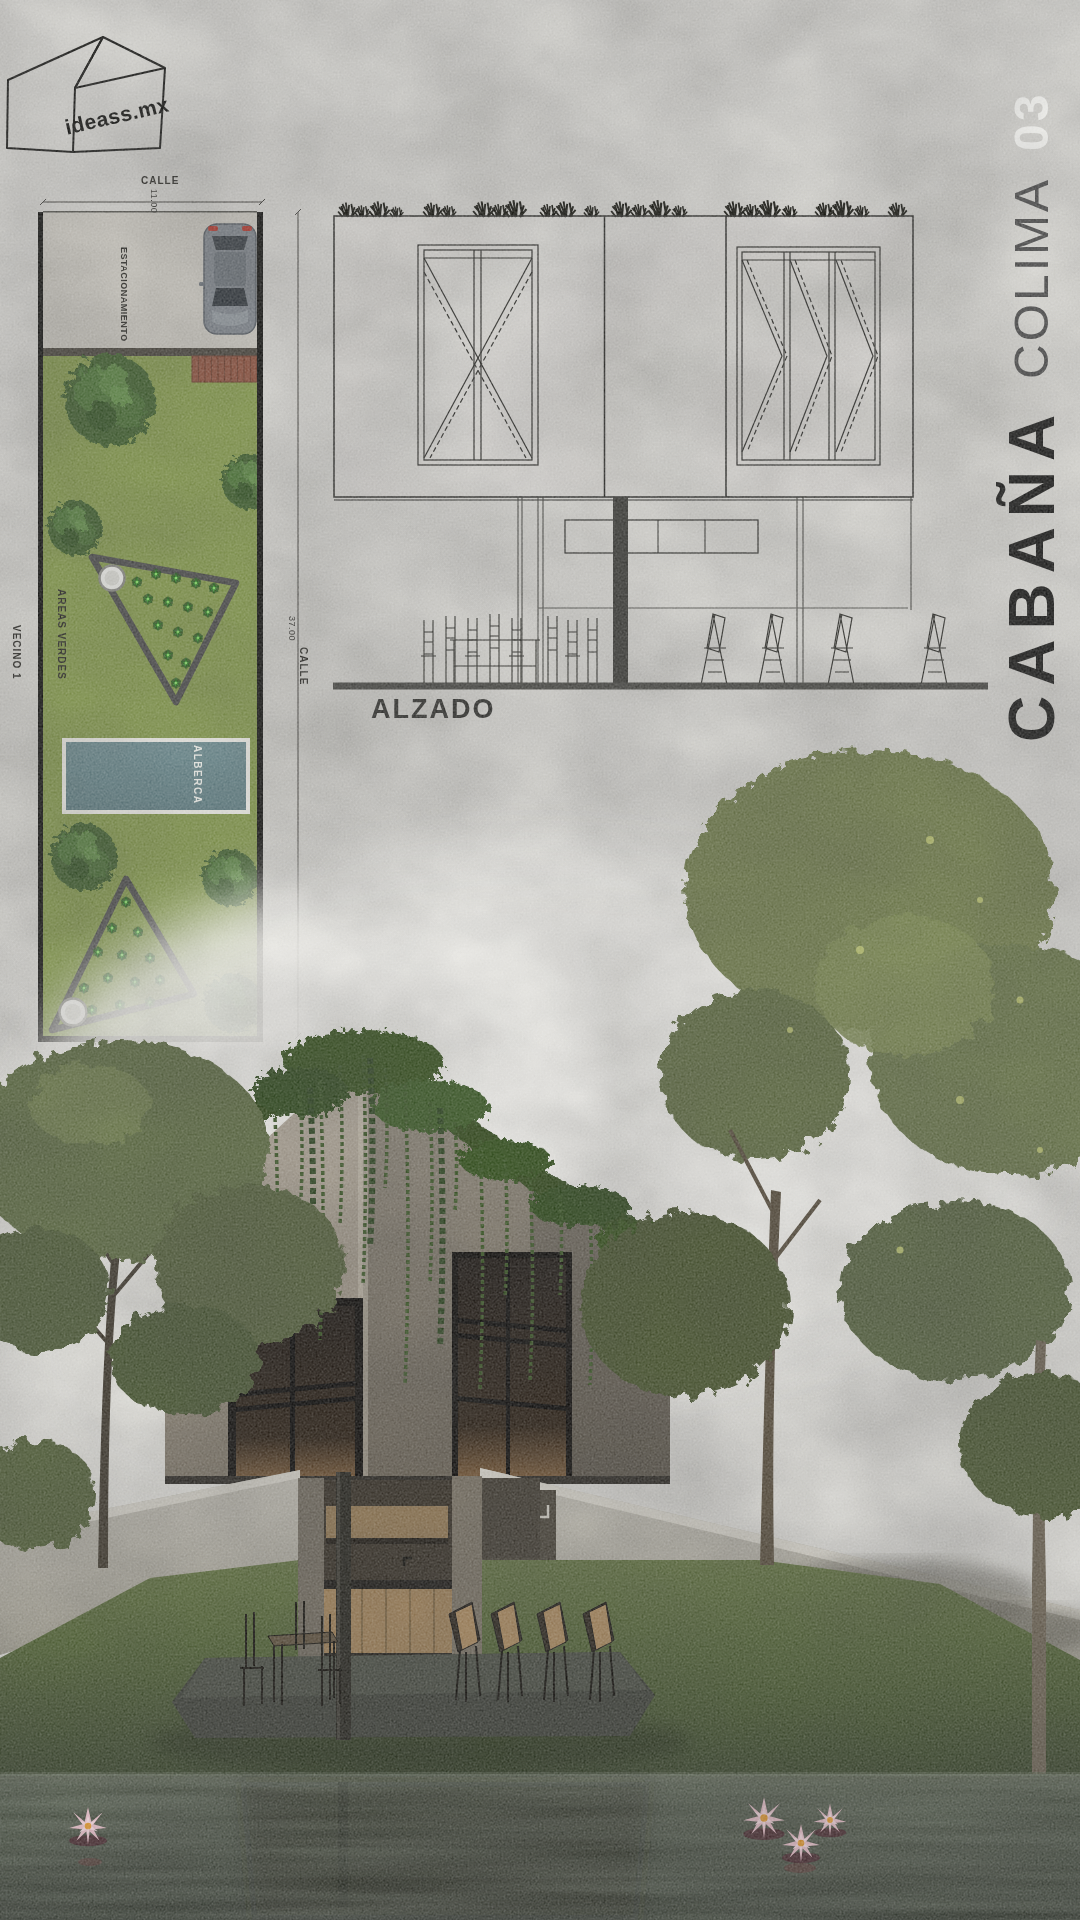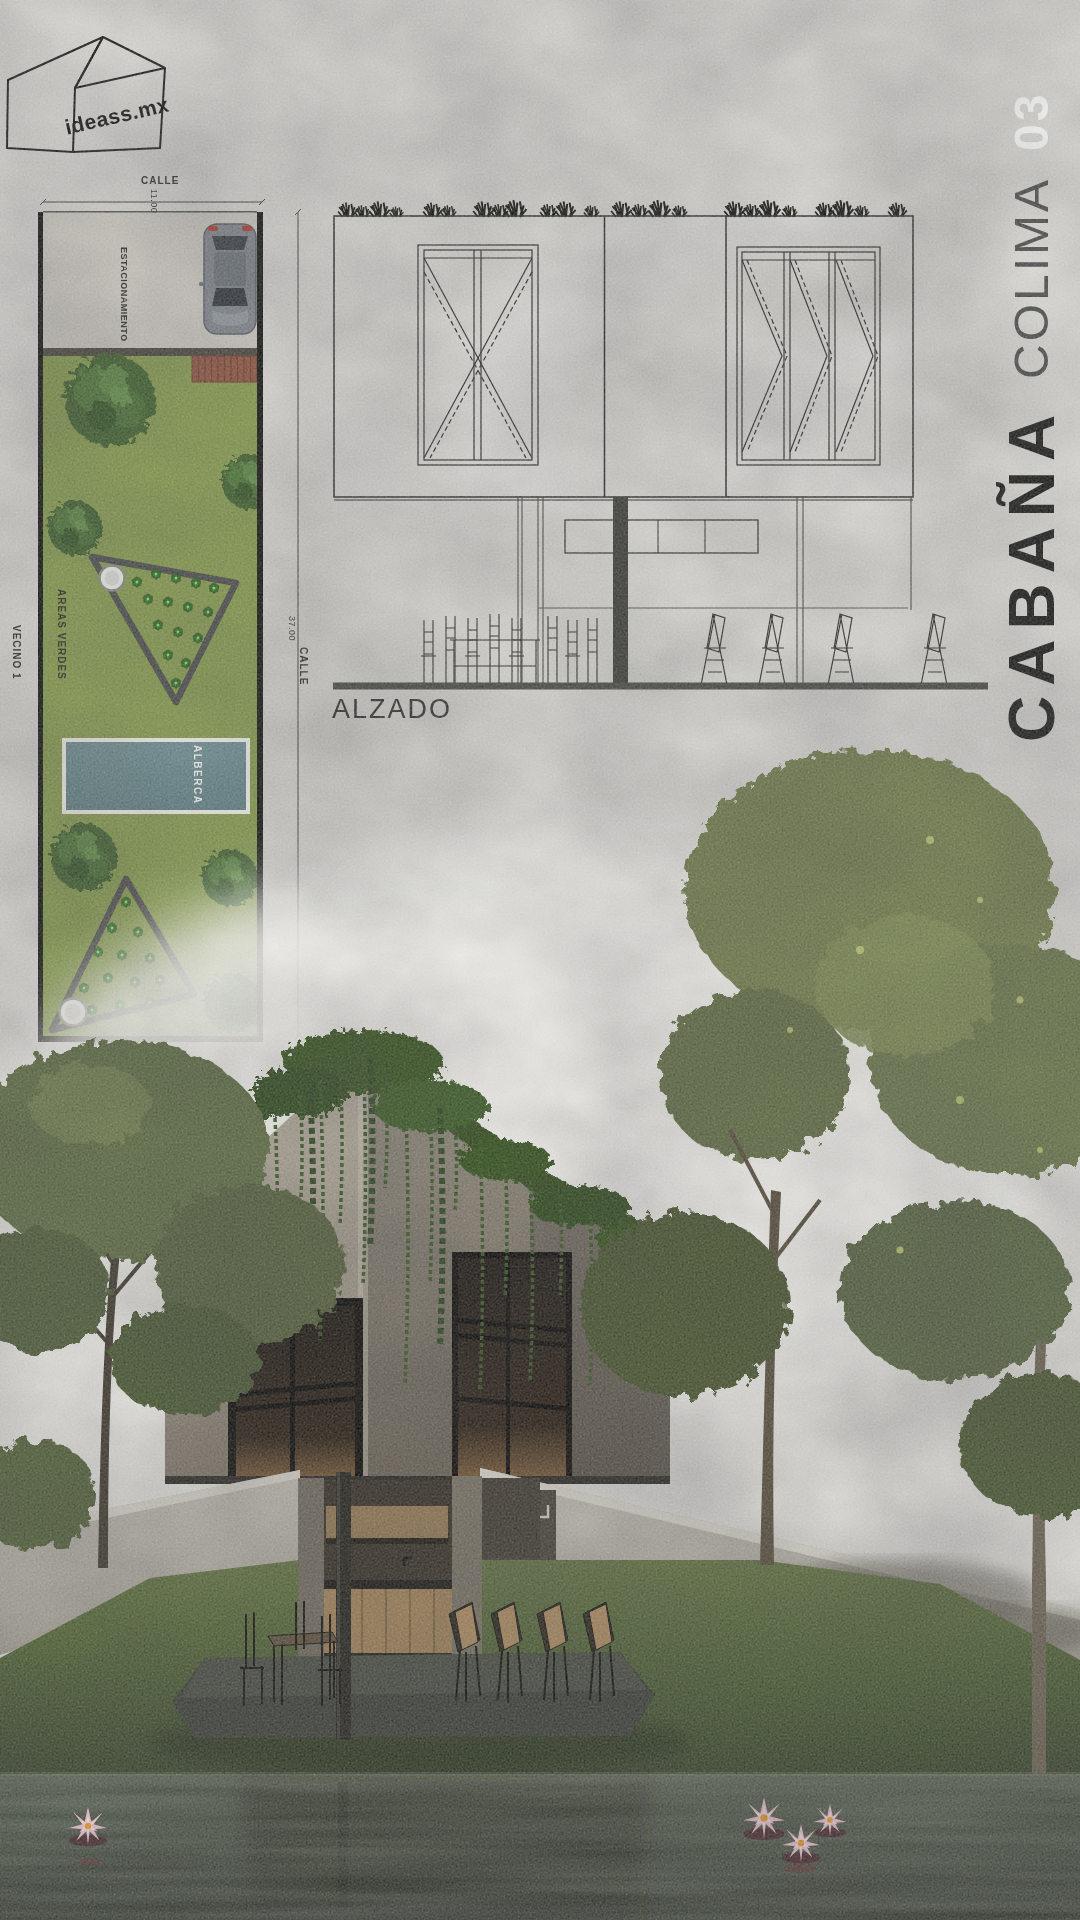--- a/index.html
+++ b/index.html
@@ -12,21 +12,21 @@
       radial-gradient(680px 520px at 12% 38%, #d0cfca 0%, rgba(208,207,202,0) 70%),
       #d7d6d2;
   }
   .abs{position:absolute;}
   svg{display:block;overflow:visible;}
   .vtext{writing-mode:vertical-rl;text-orientation:mixed;white-space:nowrap;}
   .plan-label{font-weight:700;font-size:10px;line-height:1;color:#2d2c28;letter-spacing:1px;}
   .dim-label{font-weight:400;font-size:9px;line-height:1;color:#3a3935;letter-spacing:0.5px;}
   .pool-label{font-weight:700;font-size:10px;line-height:1;color:#f2f3ee;letter-spacing:1.5px;}
   .vecino2{font-weight:700;font-size:11px;color:#2d2c28;letter-spacing:1px;}
-  .alzado{font-weight:400;font-size:27px;color:#30302d;letter-spacing:2px;}
+  .alzado{font-weight:700;font-size:27px;color:#30302d;letter-spacing:2px;margin-left:39px;}
   .logo-text{font-weight:700;font-size:21px;color:#131311;letter-spacing:0.5px;
     transform:rotate(-13deg);width:130px;text-align:center;}
   .title-block{
     position:absolute;top:42px;right:12px;height:700px;
     writing-mode:vertical-rl;transform:rotate(180deg);
     line-height:72px;white-space:nowrap;
   }
   .title-name{font-size:64px;font-weight:800;letter-spacing:10px;color:#1b1b1a;}
   .title-loc{font-size:48px;font-weight:300;letter-spacing:3px;color:#4d4d4d;margin-inline-start:26px;}
   .title-num{font-size:48px;font-weight:800;letter-spacing:3px;color:#fafaf7;margin-inline-start:26px;}

